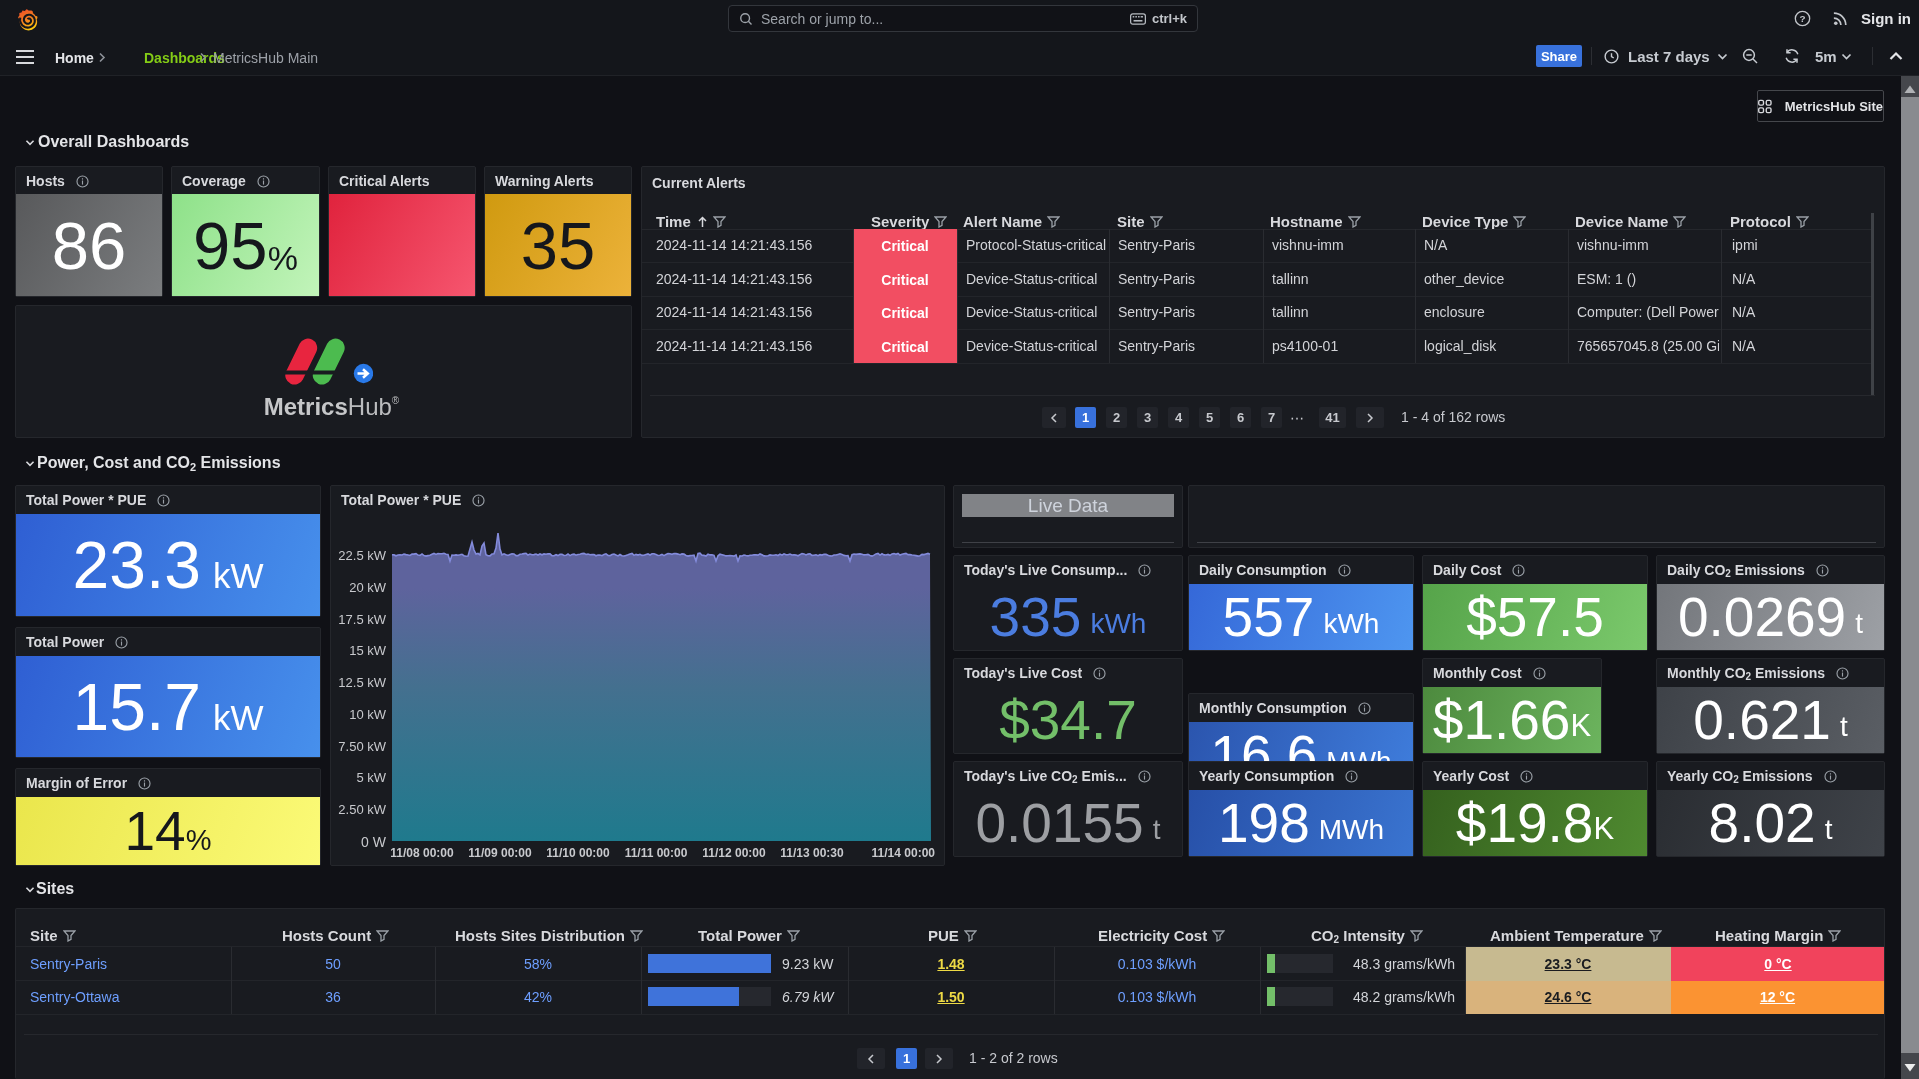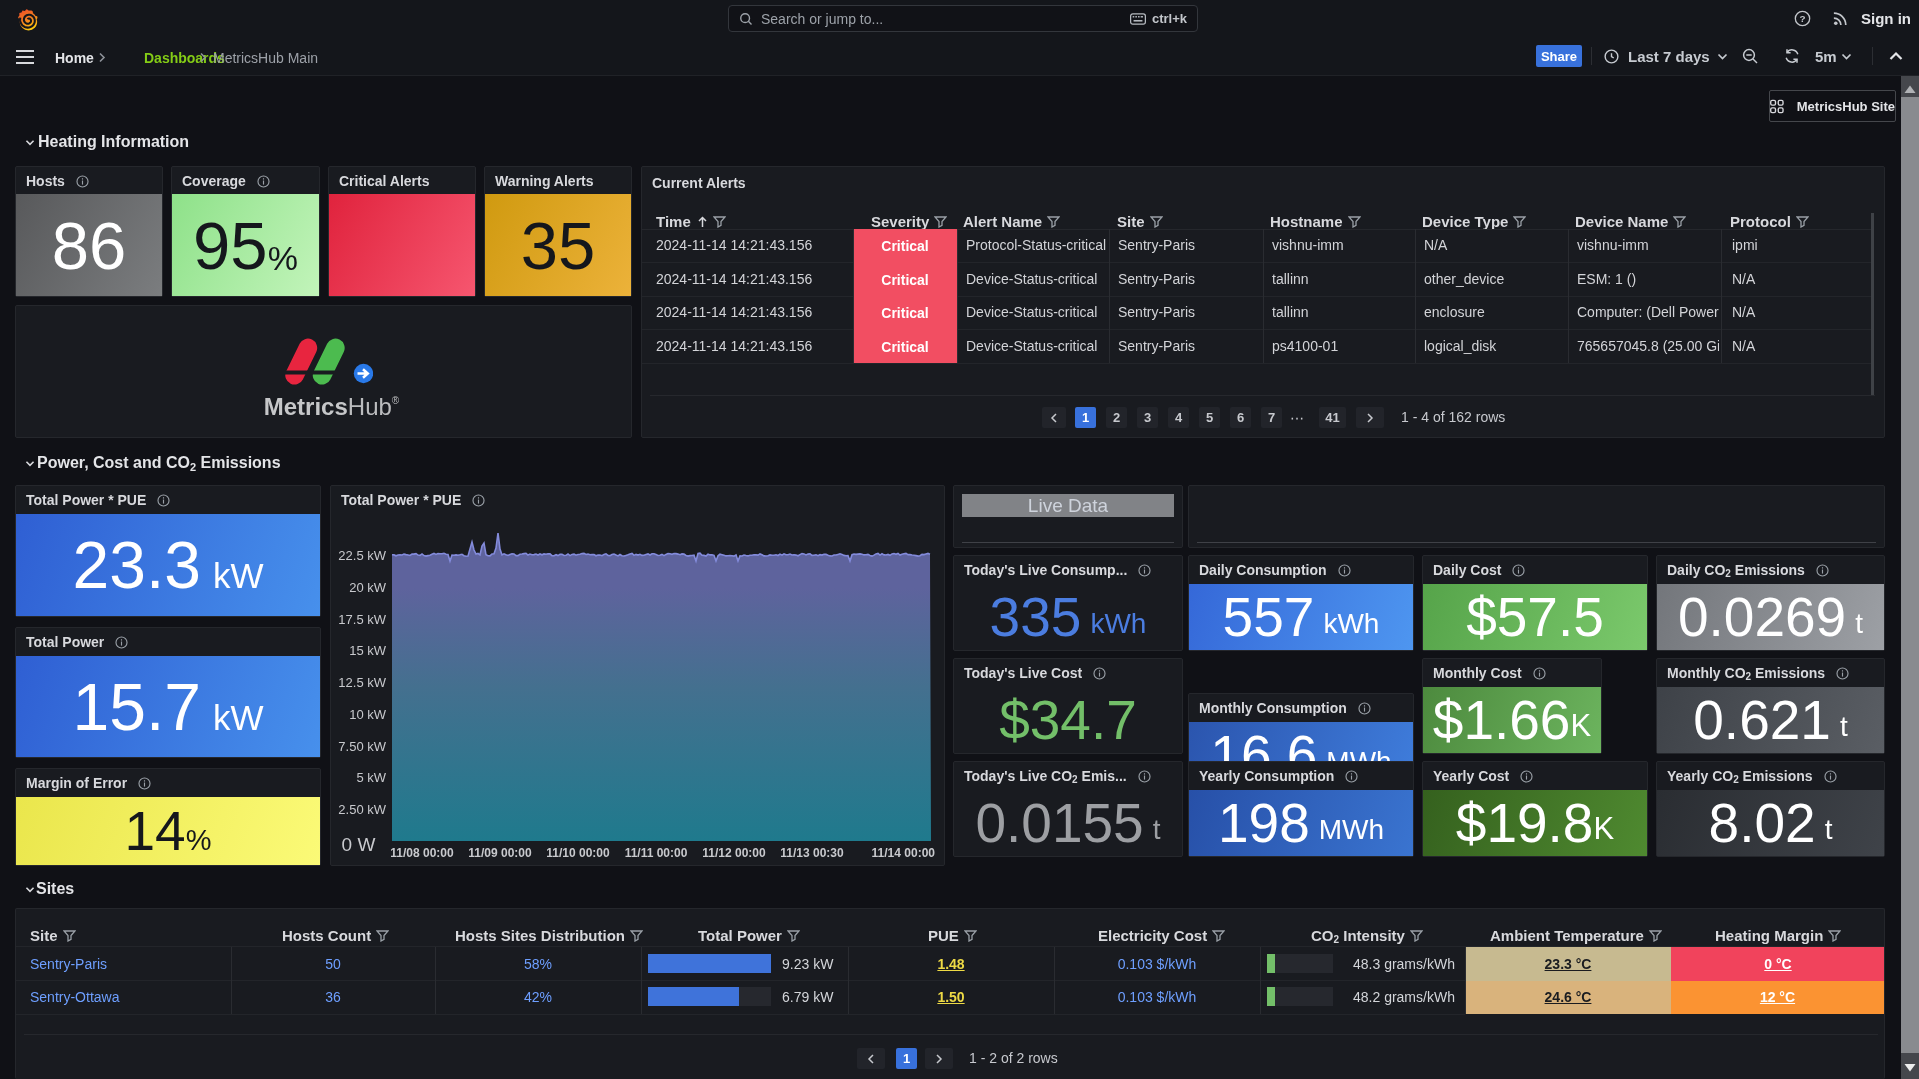--- a/index.html
+++ b/index.html
@@ -113,34 +113,34 @@
 
 <div class="abs" style="left:1901px;top:76px;width:18px;height:1003px;background:#45474c;"></div>
 <svg class="abs" style="left:1904px;top:84px;" width="12" height="10" viewBox="0 0 12 10">
     <path d="M6 1.5L11.5 9H0.5z" fill="#b0b2b5"></path>
   </svg>
 <div class="abs" style="left:1901px;top:97px;width:18px;height:956px;background:#898b8f;"></div>
 <svg class="abs" style="left:1904px;top:1063px;" width="12" height="10" viewBox="0 0 12 10">
     <path d="M6 8.5L0.5 1h11z" fill="#eceded"></path>
   </svg>
 
-<div class="abs" style="left:1757px;top:90px;width:127px;height:32px;border:1px solid #45474c;border-radius:2px;display:flex;align-items:center;justify-content:center;gap:13px;white-space:nowrap;margin-left:12px;">
+<div class="abs" style="left:1757px;top:90px;width:127px;height:32px;border:1px solid #45474c;border-radius:2px;display:flex;align-items:center;justify-content:center;gap:13px;white-space:nowrap;">
   <svg width="15" height="15" viewBox="0 0 15 15">
       <rect x="0.8" y="0.8" width="5.2" height="5.2" rx="1.5" fill="none" stroke="#d8d9dd" stroke-width="1.5"></rect>
       <rect x="9" y="0.8" width="5.2" height="5.2" rx="1.5" fill="none" stroke="#d8d9dd" stroke-width="1.5"></rect>
       <rect x="0.8" y="9" width="5.2" height="5.2" rx="1.5" fill="none" stroke="#d8d9dd" stroke-width="1.5"></rect>
       <rect x="9" y="9" width="5.2" height="5.2" rx="1.5" fill="none" stroke="#d8d9dd" stroke-width="1.5"></rect>
     </svg>
   <span style="font-size:13px;font-weight:600;color:#e4e5e8;">MetricsHub Site</span>
 </div>
 
 <svg class="abs" style="left:25px;top:139px;" width="10" height="8" viewBox="0 0 11 9">
     <path d="M1.5 2l4 4 4-4" fill="none" stroke="#d8d9dd" stroke-width="1.8"></path>
   </svg>
-<div class="abs" style="left:38px;top:133px;font-size:16px;font-weight:600;color:#e4e5e8;">Heating Information</div>
+<div class="abs" style="left:38px;top:133px;font-size:16px;font-weight:600;color:#e4e5e8;">Overall Dashboards</div>
 
 <div class="panel" style="left:15px;top:166px;width:148px;height:131px;">
   <div class="ihdr">
       <span class="ptitle">Hosts</span>
       <svg width="13" height="13" viewBox="0 0 16 16" style="flex:none;">
         <circle cx="8" cy="8" r="6.8" fill="none" stroke="#9aa0a7" stroke-width="1.4"></circle>
         <rect x="7.3" y="6.8" width="1.4" height="5" fill="#9aa0a7"></rect>
         <rect x="7.3" y="4" width="1.4" height="1.6" fill="#9aa0a7"></rect>
       </svg>
     </div>
@@ -350,21 +350,21 @@
   <defs>
         <linearGradient id="cg" x1="0" y1="0" x2="0" y2="1">
     <stop offset="0.18" stop-color="#5e639d"></stop>
           <stop offset="0.5" stop-color="#44708f"></stop>
           <stop offset="1" stop-color="#1f7a8d"></stop>
   </linearGradient>
       </defs>
   <path d="M61,355 L61,68.7 L63,68.9 L65,69.8 L67,69.0 L69,68.9 L71,69.0 L73,68.1 L75,68.6 L77,69.0 L79,69.5 L81,68.1 L83,68.1 L85,67.6 L87,69.1 L89,69.3 L91,67.9 L93,69.6 L95,70.1 L97,69.6 L99,69.3 L101,68.2 L103,67.4 L105,68.4 L107,67.6 L109,67.7 L111,67.8 L113,67.3 L115,68.2 L117,68.4 L119,75.0 L121,69.0 L123,69.2 L125,68.9 L127,69.2 L129,68.8 L131,68.3 L133,69.7 L135,70.2 L137,70.1 L139,63.0 L141,56.0 L143,64.0 L145,68.1 L147,67.5 L149,68.9 L151,60.0 L153,57.0 L155,68.8 L157,69.8 L159,69.9 L161,68.0 L163,67.8 L165,62.0 L167,47.0 L169,63.0 L171,68.9 L173,67.8 L175,68.7 L177,69.4 L179,68.5 L181,67.7 L183,68.0 L185,69.6 L187,69.6 L189,68.2 L191,68.0 L193,67.6 L195,67.3 L197,69.0 L199,68.1 L201,68.7 L203,68.6 L205,68.0 L207,69.0 L209,68.0 L211,68.8 L213,67.9 L215,68.3 L217,67.9 L219,67.9 L221,69.6 L223,69.7 L225,68.7 L227,69.6 L229,68.4 L231,68.4 L233,69.5 L235,69.3 L237,68.0 L239,69.6 L241,68.4 L243,68.1 L245,69.2 L247,68.5 L249,68.2 L251,67.6 L253,67.4 L255,68.5 L257,68.1 L259,68.8 L261,68.5 L263,68.6 L265,69.8 L267,69.1 L269,69.0 L271,69.7 L273,68.4 L275,67.8 L277,69.4 L279,69.7 L281,68.5 L283,68.0 L285,69.0 L287,69.9 L289,68.5 L291,69.7 L293,70.0 L295,69.4 L297,68.8 L299,67.9 L301,67.4 L303,69.4 L305,68.4 L307,69.1 L309,68.3 L311,69.4 L313,69.2 L315,68.4 L317,67.9 L319,69.0 L321,67.8 L323,67.8 L325,68.6 L327,69.5 L329,69.3 L331,68.4 L333,69.6 L335,68.4 L337,67.5 L339,67.8 L341,68.3 L343,67.6 L345,67.6 L347,68.1 L349,68.7 L351,67.9 L353,68.1 L355,69.5 L357,70.1 L359,69.6 L361,69.5 L363,69.2 L365,75.0 L367,67.5 L369,67.2 L371,69.2 L373,69.4 L375,70.0 L377,68.1 L379,68.9 L381,68.8 L383,69.3 L385,75.0 L387,69.8 L389,68.2 L391,68.7 L393,69.3 L395,69.9 L397,69.7 L399,69.6 L401,69.7 L403,70.1 L405,68.9 L407,75.0 L409,69.9 L411,70.0 L413,69.0 L415,69.5 L417,69.9 L419,69.3 L421,69.2 L423,68.7 L425,68.9 L427,69.1 L429,67.9 L431,68.8 L433,69.9 L435,70.0 L437,69.7 L439,68.9 L441,69.3 L443,69.2 L445,68.8 L447,69.5 L449,68.1 L451,69.1 L453,67.8 L455,68.7 L457,68.7 L459,68.1 L461,69.0 L463,68.8 L465,69.1 L467,69.8 L469,68.6 L471,67.6 L473,67.9 L475,68.9 L477,68.1 L479,67.8 L481,69.4 L483,69.3 L485,68.8 L487,69.7 L489,68.7 L491,69.1 L493,68.2 L495,68.4 L497,69.3 L499,69.9 L501,70.0 L503,69.0 L505,69.0 L507,68.4 L509,67.8 L511,68.4 L513,69.4 L515,69.8 L517,69.6 L519,75.0 L521,68.7 L523,68.0 L525,68.4 L527,68.1 L529,67.9 L531,68.3 L533,68.9 L535,68.8 L537,68.4 L539,69.4 L541,70.1 L543,69.1 L545,67.9 L547,67.4 L549,69.1 L551,67.8 L553,68.9 L555,69.0 L557,68.4 L559,69.3 L561,67.9 L563,67.6 L565,68.3 L567,67.5 L569,69.1 L571,68.3 L573,67.8 L575,67.4 L577,68.6 L579,68.6 L581,69.0 L583,69.2 L585,69.6 L587,70.1 L589,69.7 L591,68.4 L593,68.6 L595,68.0 L597,67.4 L599,68.2 L600,355 Z" fill="url(#cg)"></path>
   <polyline points="61,68.7 63,68.9 65,69.8 67,69.0 69,68.9 71,69.0 73,68.1 75,68.6 77,69.0 79,69.5 81,68.1 83,68.1 85,67.6 87,69.1 89,69.3 91,67.9 93,69.6 95,70.1 97,69.6 99,69.3 101,68.2 103,67.4 105,68.4 107,67.6 109,67.7 111,67.8 113,67.3 115,68.2 117,68.4 119,75.0 121,69.0 123,69.2 125,68.9 127,69.2 129,68.8 131,68.3 133,69.7 135,70.2 137,70.1 139,63.0 141,56.0 143,64.0 145,68.1 147,67.5 149,68.9 151,60.0 153,57.0 155,68.8 157,69.8 159,69.9 161,68.0 163,67.8 165,62.0 167,47.0 169,63.0 171,68.9 173,67.8 175,68.7 177,69.4 179,68.5 181,67.7 183,68.0 185,69.6 187,69.6 189,68.2 191,68.0 193,67.6 195,67.3 197,69.0 199,68.1 201,68.7 203,68.6 205,68.0 207,69.0 209,68.0 211,68.8 213,67.9 215,68.3 217,67.9 219,67.9 221,69.6 223,69.7 225,68.7 227,69.6 229,68.4 231,68.4 233,69.5 235,69.3 237,68.0 239,69.6 241,68.4 243,68.1 245,69.2 247,68.5 249,68.2 251,67.6 253,67.4 255,68.5 257,68.1 259,68.8 261,68.5 263,68.6 265,69.8 267,69.1 269,69.0 271,69.7 273,68.4 275,67.8 277,69.4 279,69.7 281,68.5 283,68.0 285,69.0 287,69.9 289,68.5 291,69.7 293,70.0 295,69.4 297,68.8 299,67.9 301,67.4 303,69.4 305,68.4 307,69.1 309,68.3 311,69.4 313,69.2 315,68.4 317,67.9 319,69.0 321,67.8 323,67.8 325,68.6 327,69.5 329,69.3 331,68.4 333,69.6 335,68.4 337,67.5 339,67.8 341,68.3 343,67.6 345,67.6 347,68.1 349,68.7 351,67.9 353,68.1 355,69.5 357,70.1 359,69.6 361,69.5 363,69.2 365,75.0 367,67.5 369,67.2 371,69.2 373,69.4 375,70.0 377,68.1 379,68.9 381,68.8 383,69.3 385,75.0 387,69.8 389,68.2 391,68.7 393,69.3 395,69.9 397,69.7 399,69.6 401,69.7 403,70.1 405,68.9 407,75.0 409,69.9 411,70.0 413,69.0 415,69.5 417,69.9 419,69.3 421,69.2 423,68.7 425,68.9 427,69.1 429,67.9 431,68.8 433,69.9 435,70.0 437,69.7 439,68.9 441,69.3 443,69.2 445,68.8 447,69.5 449,68.1 451,69.1 453,67.8 455,68.7 457,68.7 459,68.1 461,69.0 463,68.8 465,69.1 467,69.8 469,68.6 471,67.6 473,67.9 475,68.9 477,68.1 479,67.8 481,69.4 483,69.3 485,68.8 487,69.7 489,68.7 491,69.1 493,68.2 495,68.4 497,69.3 499,69.9 501,70.0 503,69.0 505,69.0 507,68.4 509,67.8 511,68.4 513,69.4 515,69.8 517,69.6 519,75.0 521,68.7 523,68.0 525,68.4 527,68.1 529,67.9 531,68.3 533,68.9 535,68.8 537,68.4 539,69.4 541,70.1 543,69.1 545,67.9 547,67.4 549,69.1 551,67.8 553,68.9 555,69.0 557,68.4 559,69.3 561,67.9 563,67.6 565,68.3 567,67.5 569,69.1 571,68.3 573,67.8 575,67.4 577,68.6 579,68.6 581,69.0 583,69.2 585,69.6 587,70.1 589,69.7 591,68.4 593,68.6 595,68.0 597,67.4 599,68.2" fill="none" stroke="#838bdb" stroke-width="1.6"></polyline>
 </svg>
-  <div class="abs" style="left:0px;top:348px;width:55px;text-align:center;font-size:19px;color:#c8c9cd;white-space:nowrap;">0 W</div>
+  <div class="abs" style="left:0px;top:348px;width:55px;text-align:right;font-size:14px;color:#c8c9cd;white-space:nowrap;">0 W</div>
   <div class="abs" style="left:0px;top:316px;width:55px;text-align:right;font-size:13px;color:#c8c9cd;white-space:nowrap;">2.50 kW</div>
   <div class="abs" style="left:0px;top:284px;width:55px;text-align:right;font-size:13px;color:#c8c9cd;white-space:nowrap;">5 kW</div>
   <div class="abs" style="left:0px;top:253px;width:55px;text-align:right;font-size:13px;color:#c8c9cd;white-space:nowrap;">7.50 kW</div>
   <div class="abs" style="left:0px;top:221px;width:55px;text-align:right;font-size:13px;color:#c8c9cd;white-space:nowrap;">10 kW</div>
   <div class="abs" style="left:0px;top:189px;width:55px;text-align:right;font-size:13px;color:#c8c9cd;white-space:nowrap;">12.5 kW</div>
   <div class="abs" style="left:0px;top:157px;width:55px;text-align:right;font-size:13px;color:#c8c9cd;white-space:nowrap;">15 kW</div>
   <div class="abs" style="left:0px;top:126px;width:55px;text-align:right;font-size:13px;color:#c8c9cd;white-space:nowrap;">17.5 kW</div>
   <div class="abs" style="left:0px;top:94px;width:55px;text-align:right;font-size:13px;color:#c8c9cd;white-space:nowrap;">20 kW</div>
   <div class="abs" style="left:0px;top:62px;width:55px;text-align:right;font-size:13px;color:#c8c9cd;white-space:nowrap;">22.5 kW</div>
   <div class="abs" style="left:46px;top:360px;width:90px;text-align:center;font-size:12px;font-weight:600;color:#c8c9cd;white-space:nowrap;">11/08 00:00</div>
@@ -564,21 +564,21 @@
   <div class="abs" style="left:14px;top:38px;width:200px;height:33.5px;display:flex;align-items:center;justify-content:flex-start;font-size:14px;color:#6e9fff;font-weight:400;">Sentry-Paris</div>
   <div class="abs" style="left:14px;top:71.5px;width:200px;height:33.5px;display:flex;align-items:center;justify-content:flex-start;font-size:14px;color:#6e9fff;font-weight:400;">Sentry-Ottawa</div>
   <div class="abs" style="left:215px;top:38px;width:204px;height:33.5px;display:flex;align-items:center;justify-content:center;font-size:14px;color:#6e9fff;font-weight:400;">50</div>
   <div class="abs" style="left:215px;top:71.5px;width:204px;height:33.5px;display:flex;align-items:center;justify-content:center;font-size:14px;color:#6e9fff;font-weight:400;">36</div>
   <div class="abs" style="left:419px;top:38px;width:206px;height:33.5px;display:flex;align-items:center;justify-content:center;font-size:14px;color:#6e9fff;font-weight:400;">58%</div>
   <div class="abs" style="left:419px;top:71.5px;width:206px;height:33.5px;display:flex;align-items:center;justify-content:center;font-size:14px;color:#6e9fff;font-weight:400;">42%</div>
   <div class="abs" style="left:632px;top:45px;width:123px;height:19px;background:#3f73da;"></div>
   <div class="abs" style="left:632px;top:78px;width:123px;height:19px;background:#26282e;"></div>
   <div class="abs" style="left:632px;top:78px;width:91px;height:19px;background:#3f73da;"></div>
   <div class="abs" style="left:766px;top:38px;width:80px;height:33.5px;display:flex;align-items:center;justify-content:flex-start;font-size:14px;color:#d3d5d9;font-weight:400;">9.23 kW</div>
-  <div class="abs" style="left:766px;top:71.5px;width:80px;height:33.5px;display:flex;align-items:center;justify-content:flex-start;font-size:14px;color:#d3d5d9;font-weight:400;">6.79 kW</div>
+  <div class="abs" style="left:766px;top:71.5px;width:80px;height:33.5px;display:flex;align-items:center;justify-content:flex-start;font-size:14px;color:#d3d5d9;font-weight:400;font-style:italic;">6.79 kW</div>
   <div class="abs" style="left:832px;top:38px;width:206px;height:33.5px;display:flex;align-items:center;justify-content:center;font-size:14px;color:#eeda45;font-weight:600;">
       <u>1.48</u>
     </div>
   <div class="abs" style="left:832px;top:71.5px;width:206px;height:33.5px;display:flex;align-items:center;justify-content:center;font-size:14px;color:#eeda45;font-weight:600;">
       <u>1.50</u>
     </div>
   <div class="abs" style="left:1038px;top:38px;width:206px;height:33.5px;display:flex;align-items:center;justify-content:center;font-size:14px;color:#6e9fff;font-weight:400;">0.103 $/kWh</div>
   <div class="abs" style="left:1038px;top:71.5px;width:206px;height:33.5px;display:flex;align-items:center;justify-content:center;font-size:14px;color:#6e9fff;font-weight:400;">0.103 $/kWh</div>
   <div class="abs" style="left:1251px;top:45px;width:66px;height:19px;background:#26282e;"></div>
   <div class="abs" style="left:1251px;top:45px;width:8px;height:19px;background:#73bf69;"></div>

